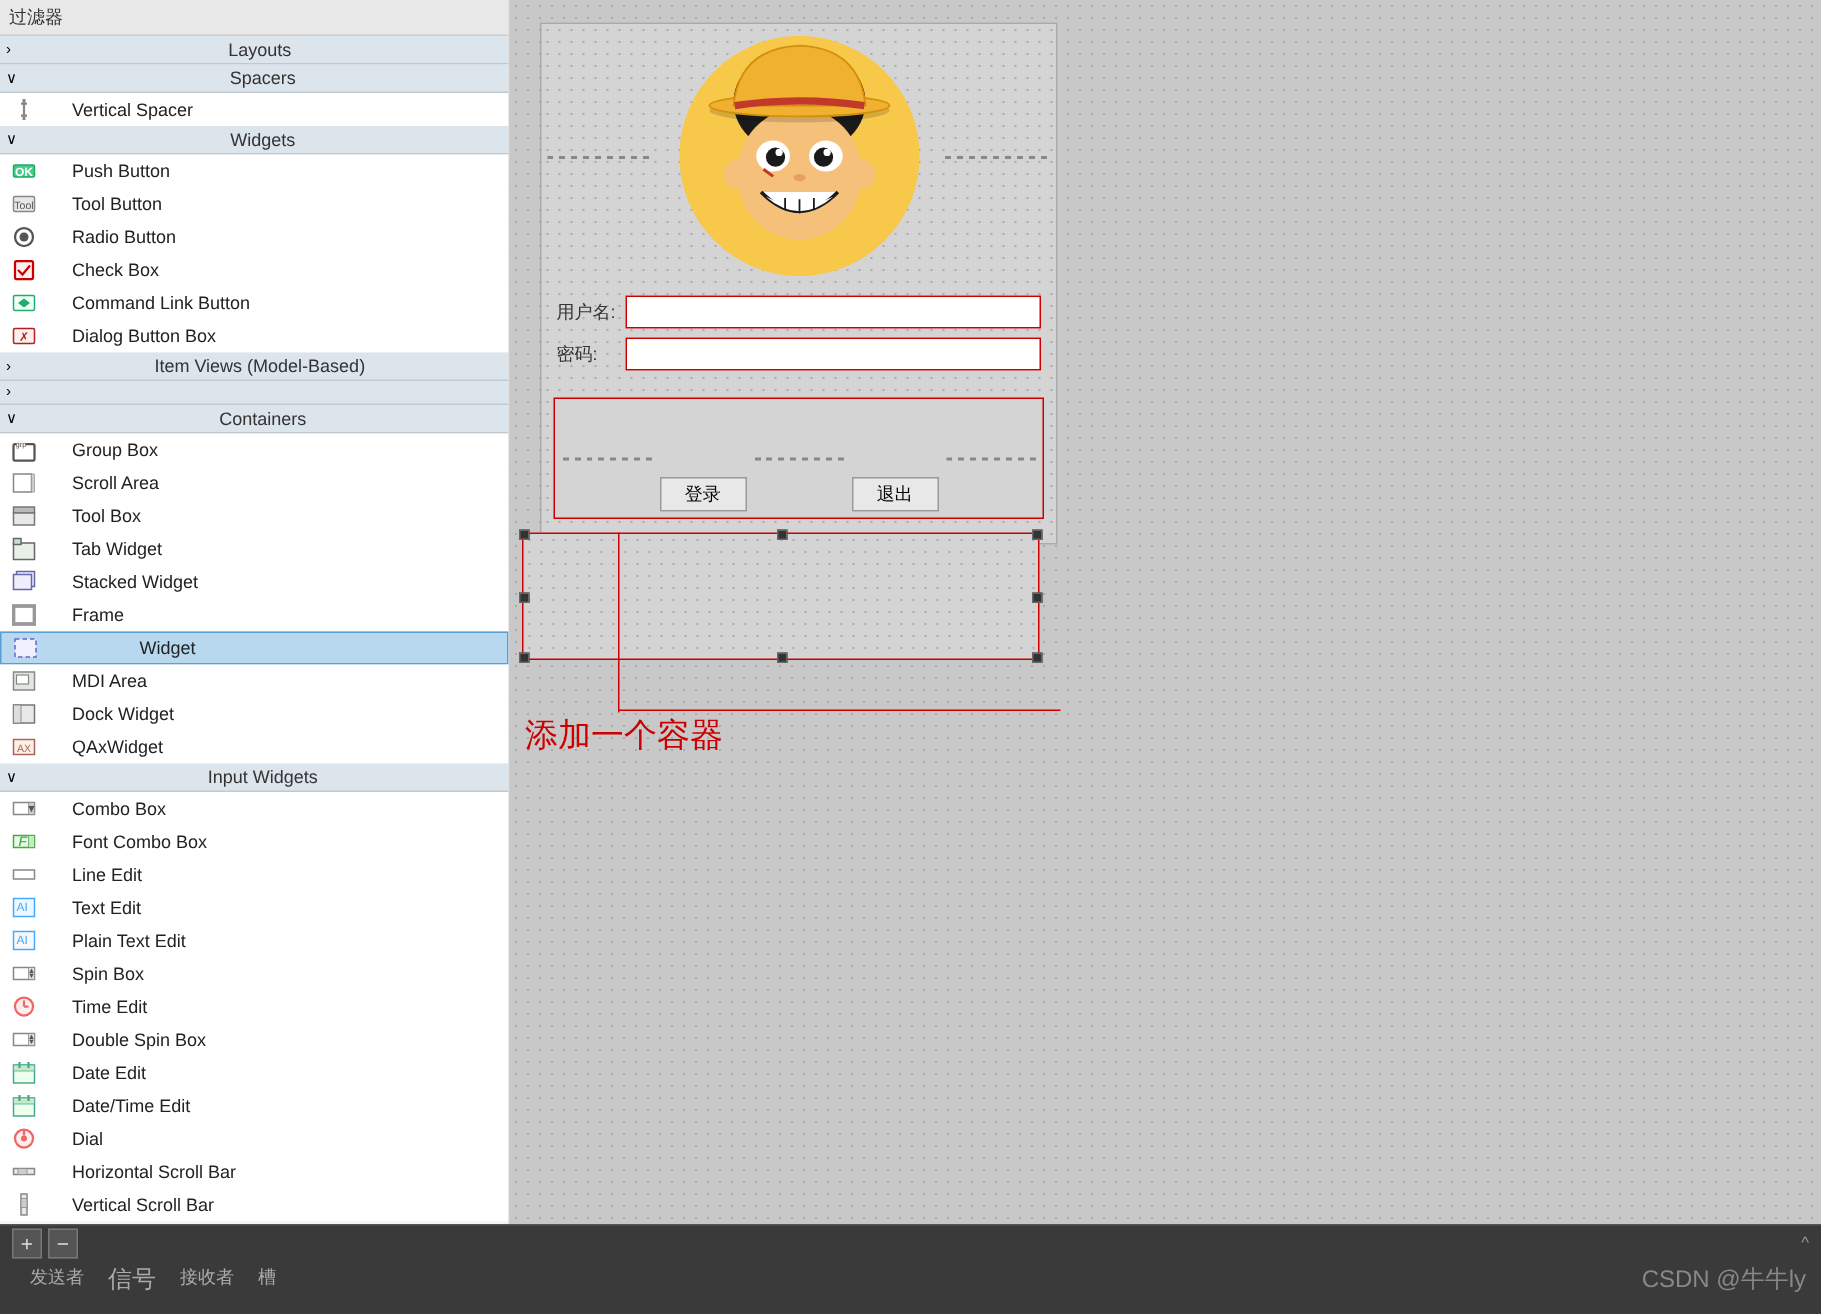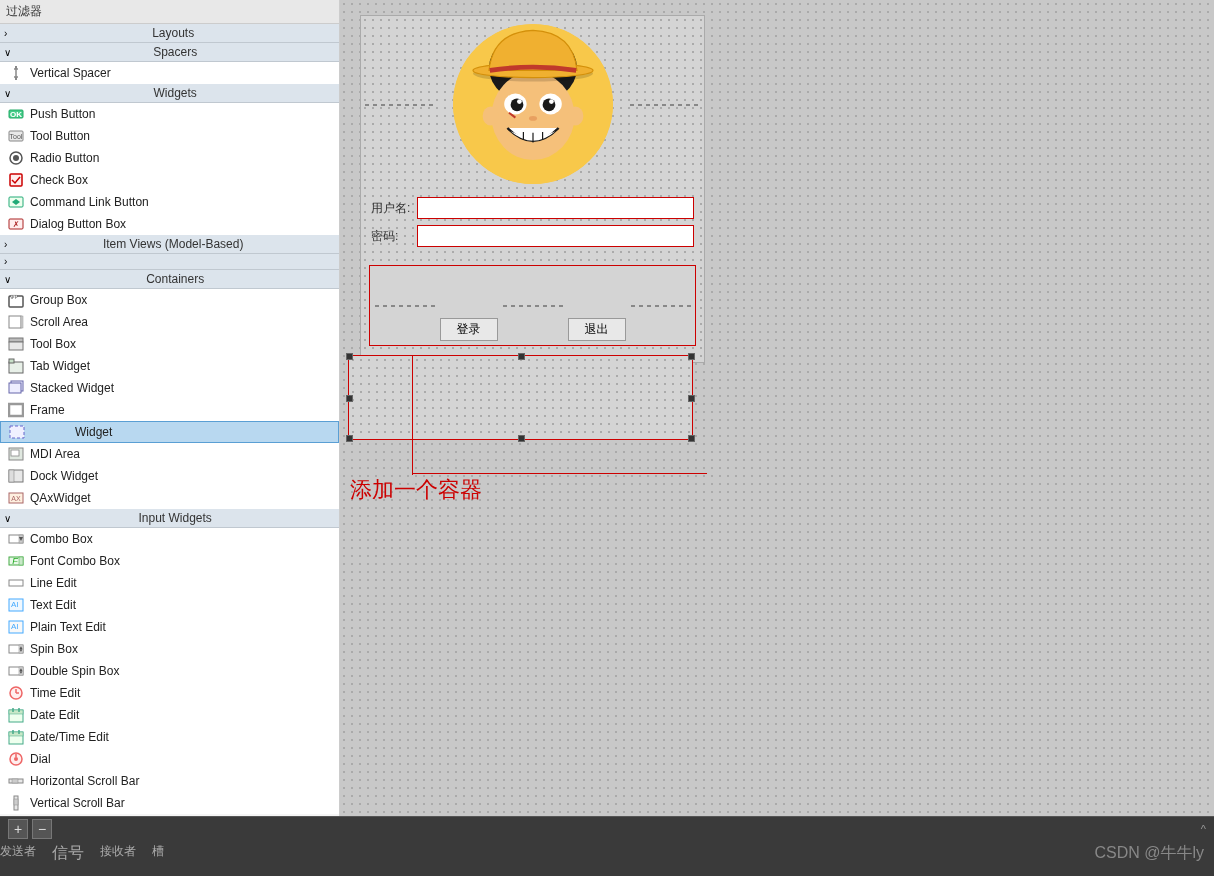--- a/index.html
+++ b/index.html
@@ -68,21 +68,21 @@
       background: #fff;
     }
     .sidebar-item.selected {
       background: #b8d8f0;
       border: 1px solid #5a9fd4;
       gap: 44px;
     }
     .sidebar-item .item-icon {
       width: 16px;
       height: 16px;
-      margin-right: 6px;
+      margin-right: 24px;
       flex-shrink: 0;
       display: flex;
       align-items: center;
       justify-content: center;
       font-size: 11px;
     }
     .sidebar-item .item-label {
       font-size: 12px;
       color: #222;
     }
@@ -240,21 +240,21 @@
       color: #ddd;
       font-size: 14px;
       display: flex;
       align-items: center;
       justify-content: center;
       cursor: pointer;
     }
 
     .bottom-labels {
       display: flex;
-      padding: 2px 0;
+      padding: 2px 20px;
       gap: 16px;
       color: #aaa;
       font-size: 12px;
     }
 
     
     .bottom-row {
       position: relative;
       display: flex;
       align-items: center;
@@ -512,37 +512,37 @@
             <rect x="11" y="4" width="4" height="8" fill="#ddd" stroke="#888" stroke-width="0.5"></rect>
             <text x="13" y="7.5" text-anchor="middle" font-size="5" fill="#555">▲</text>
             <text x="13" y="11" text-anchor="middle" font-size="5" fill="#555">▼</text>
           </svg>
       </span>
       <span class="item-label">Spin Box</span>
     </div>
     <div class="sidebar-item">
       <span class="item-icon">
         <svg width="16" height="16" viewBox="0 0 16 16">
+            <circle cx="8" cy="8" r="6" fill="#fee" stroke="#e66" stroke-width="1.5"></circle>
+            <line x1="8" y1="4" x2="8" y2="8" stroke="#e66" stroke-width="1.5"></line>
+            <line x1="8" y1="8" x2="11" y2="8" stroke="#e66" stroke-width="1.5"></line>
+          </svg>
+      </span>
+      <span class="item-label">Time Edit</span>
+    </div>
+    <div class="sidebar-item">
+      <span class="item-icon">
+        <svg width="16" height="16" viewBox="0 0 16 16">
             <rect x="1" y="4" width="14" height="8" fill="white" stroke="#888" stroke-width="1"></rect>
             <rect x="11" y="4" width="4" height="8" fill="#ddd" stroke="#888" stroke-width="0.5"></rect>
             <text x="13" y="7.5" text-anchor="middle" font-size="5" fill="#555">▲</text>
             <text x="13" y="11" text-anchor="middle" font-size="5" fill="#555">▼</text>
           </svg>
       </span>
       <span class="item-label">Double Spin Box</span>
-    </div>
-    <div class="sidebar-item">
-      <span class="item-icon">
-        <svg width="16" height="16" viewBox="0 0 16 16">
-            <circle cx="8" cy="8" r="6" fill="#fee" stroke="#e66" stroke-width="1.5"></circle>
-            <line x1="8" y1="4" x2="8" y2="8" stroke="#e66" stroke-width="1.5"></line>
-            <line x1="8" y1="8" x2="11" y2="8" stroke="#e66" stroke-width="1.5"></line>
-          </svg>
-      </span>
-      <span class="item-label">Time Edit</span>
     </div>
     <div class="sidebar-item">
       <span class="item-icon">
         <svg width="16" height="16" viewBox="0 0 16 16">
             <rect x="1" y="3" width="14" height="12" fill="#efe" stroke="#4a8" stroke-width="1"></rect>
             <rect x="1" y="3" width="14" height="4" fill="#c8e8c8" stroke="#4a8" stroke-width="0.5"></rect>
             <line x1="5" y1="1" x2="5" y2="5" stroke="#4a8" stroke-width="1.5"></line>
             <line x1="11" y1="1" x2="11" y2="5" stroke="#4a8" stroke-width="1.5"></line>
           </svg>
       </span>

